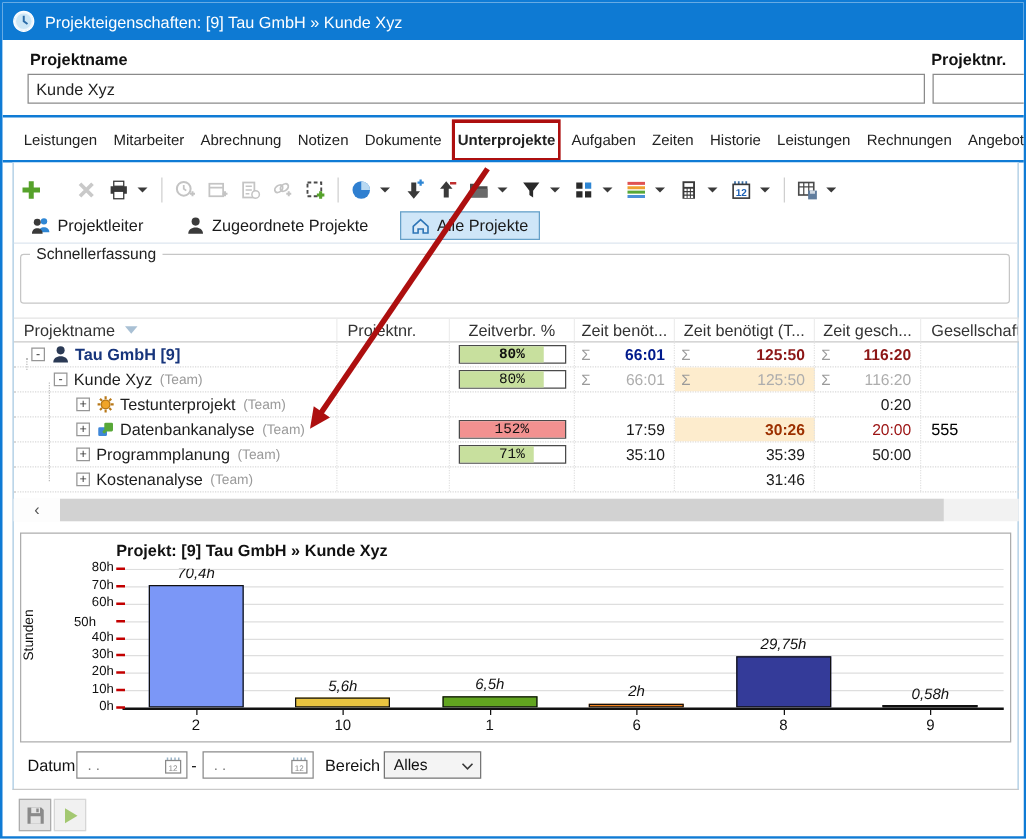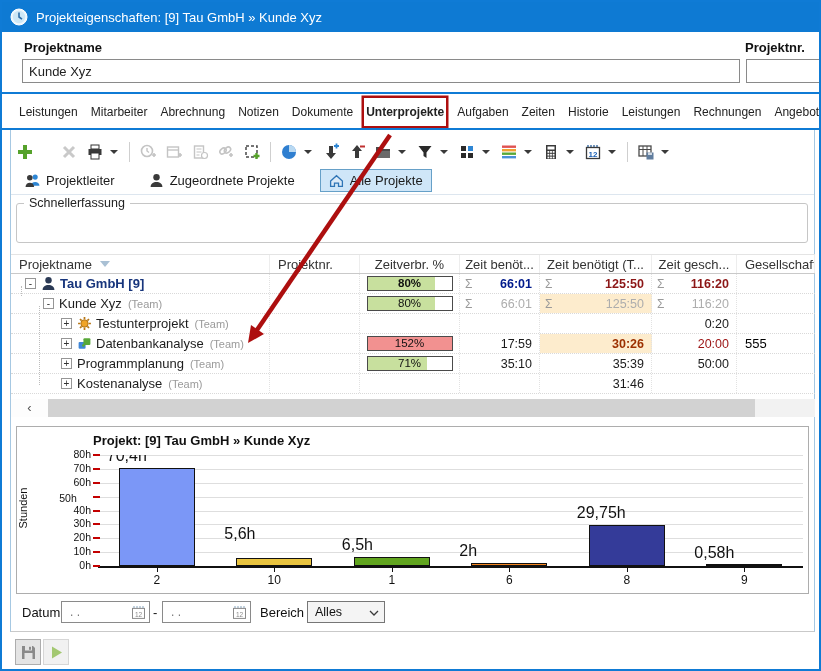--- a/index.html
+++ b/index.html
@@ -53,36 +53,36 @@
   .hc{display:flex;align-items:center;height:100%;border-right:1px solid #ededed;}
   .sortarrow{width:0;height:0;border-left:5px solid transparent;border-right:5px solid transparent;border-top:6px solid #a9c0d4;margin-left:8px;}
   .expander{display:inline-block;width:11px;height:11px;border:1px solid #969696;background:#fff;font-size:10px;line-height:9px;text-align:center;color:#333;flex:0 0 auto;margin-right:5px;}
   .rowicon{width:15px;height:15px;margin-right:4px;flex:0 0 auto;}
   .rname{white-space:nowrap;color:#1d1d1d;}
   .rteam{font-size:11px;color:#9a9a9a;margin-left:6px;white-space:nowrap;}
   .sigma{color:#9a9a9a;font-size:12px;margin-left:5px;}
   .val{flex:1;text-align:right;padding-right:7px;font-size:12.5px;color:#1a1a1a;white-space:nowrap;}
   .pct-box{position:relative;width:86px;height:15px;border:1px solid #4a4a4a;background:#fff;}
   .pct-fill{position:absolute;left:0;top:0;bottom:0;background:#c8e09e;}
-  .pct-text{position:relative;display:block;text-align:center;font-size:11.5px;line-height:13px;color:#111;}
+  .pct-text{position:relative;display:block;text-align:center;font-size:11.5px;line-height:13px;color:#111;font-family:Liberation Mono, monospace;}
   .treeline{position:absolute;border-left:1px dotted #bcbcbc;width:0;}
 
   
   .hscroll{position:absolute;left:9px;top:397px;width:804px;height:18px;background:#f2f2f2;}
   .hs-btn{position:absolute;left:0;top:0;width:37px;height:18px;background:#fdfdfd;color:#555;font-size:13px;text-align:center;line-height:17px;}
   .hs-thumb{position:absolute;left:37px;top:0;width:707px;height:18px;background:#d2d2d2;}
 
   
   .chart{position:absolute;left:14px;top:424px;width:793px;height:168px;border:1px solid #adadad;background:#fff;}
   .chart-title{position:absolute;left:76px;top:6px;font-size:13px;font-weight:bold;color:#111;}
   .ylab{position:absolute;left:-14px;top:75px;transform:rotate(-90deg);font-size:11px;color:#111;}
   .plot{position:absolute;left:81px;top:28px;width:705px;height:111px;overflow:hidden;}
   .grid{position:absolute;left:0;width:705px;height:1px;background:#dedede;}
   .bar{position:absolute;border:1px solid #111;}
-  .bar-label{position:absolute;width:100px;text-align:left;font-size:16px;color:#111;}
+  .bar-label{position:absolute;width:100px;text-align:center;font-size:12px;color:#111;font-style:italic;}
   .xaxis{position:absolute;left:81px;top:139px;width:705px;height:2px;background:#111;}
   .ytick{position:absolute;width:46px;text-align:right;font-size:10.5px;color:#111;left:28px;}
   .yred{position:absolute;width:7px;height:2px;background:#c30000;left:76px;}
   .xtick{position:absolute;width:1px;height:4px;background:#111;top:141px;}
   .xlabel{position:absolute;top:146px;width:80px;text-align:center;font-size:12px;color:#111;}
 
   
   .flabel2{position:absolute;font-size:13px;color:#111;}
   .dinput{position:absolute;top:599px;width:89px;height:22px;border:1px solid #8a8a8a;font-size:12px;color:#777;display:flex;align-items:center;padding-left:8px;background:#fff;}
   .dinput svg{position:absolute;right:3px;top:3px;width:15px;height:15px;}
@@ -522,21 +522,21 @@
         <div class="grid" style="top: 83.25px;"></div>
         <div class="grid" style="top: 69.375px;"></div>
         <div class="grid" style="top: 55.5px;"></div>
         <div class="grid" style="top: 41.625px;"></div>
         <div class="grid" style="top: 27.75px;"></div>
         <div class="grid" style="top: 13.875px;"></div>
         <div class="grid" style="top: 0px;"></div>
         <div class="bar" style="left: 20.8px; width: 76px; height: 97.7px; bottom: 0px; background: rgb(123, 151, 247);"></div>
         <div class="bar-label" style="left: 8.8px; bottom: 100.7px;">70,4h</div>
         <div class="bar" style="left: 138.3px; width: 76px; height: 7.8px; bottom: 0px; background: rgb(233, 196, 64);"></div>
-        <div class="bar-label" style="left: 126.3px; bottom: 23px;">5,6h</div>
+        <div class="bar-label" style="left: 126.3px; bottom: 10px;">5,6h</div>
         <div class="bar" style="left: 255.8px; width: 76px; height: 9px; bottom: 0px; background: rgb(97, 165, 31);"></div>
         <div class="bar-label" style="left: 243.8px; bottom: 12px;">6,5h</div>
         <div class="bar" style="left: 373.3px; width: 76px; height: 2.8px; bottom: 0px; background: rgb(243, 131, 29);"></div>
         <div class="bar-label" style="left: 361.3px; bottom: 5.8px;">2h</div>
         <div class="bar" style="left: 490.8px; width: 76px; height: 41.3px; bottom: 0px; background: rgb(52, 59, 153);"></div>
         <div class="bar-label" style="left: 478.8px; bottom: 44.3px;">29,75h</div>
         <div class="bar" style="left: 608.3px; width: 76px; height: 0.8px; bottom: 0px; background: rgb(17, 17, 17);"></div>
         <div class="bar-label" style="left: 596.3px; bottom: 3.8px;">0,58h</div>
       </div>
     <div class="xaxis"></div>

